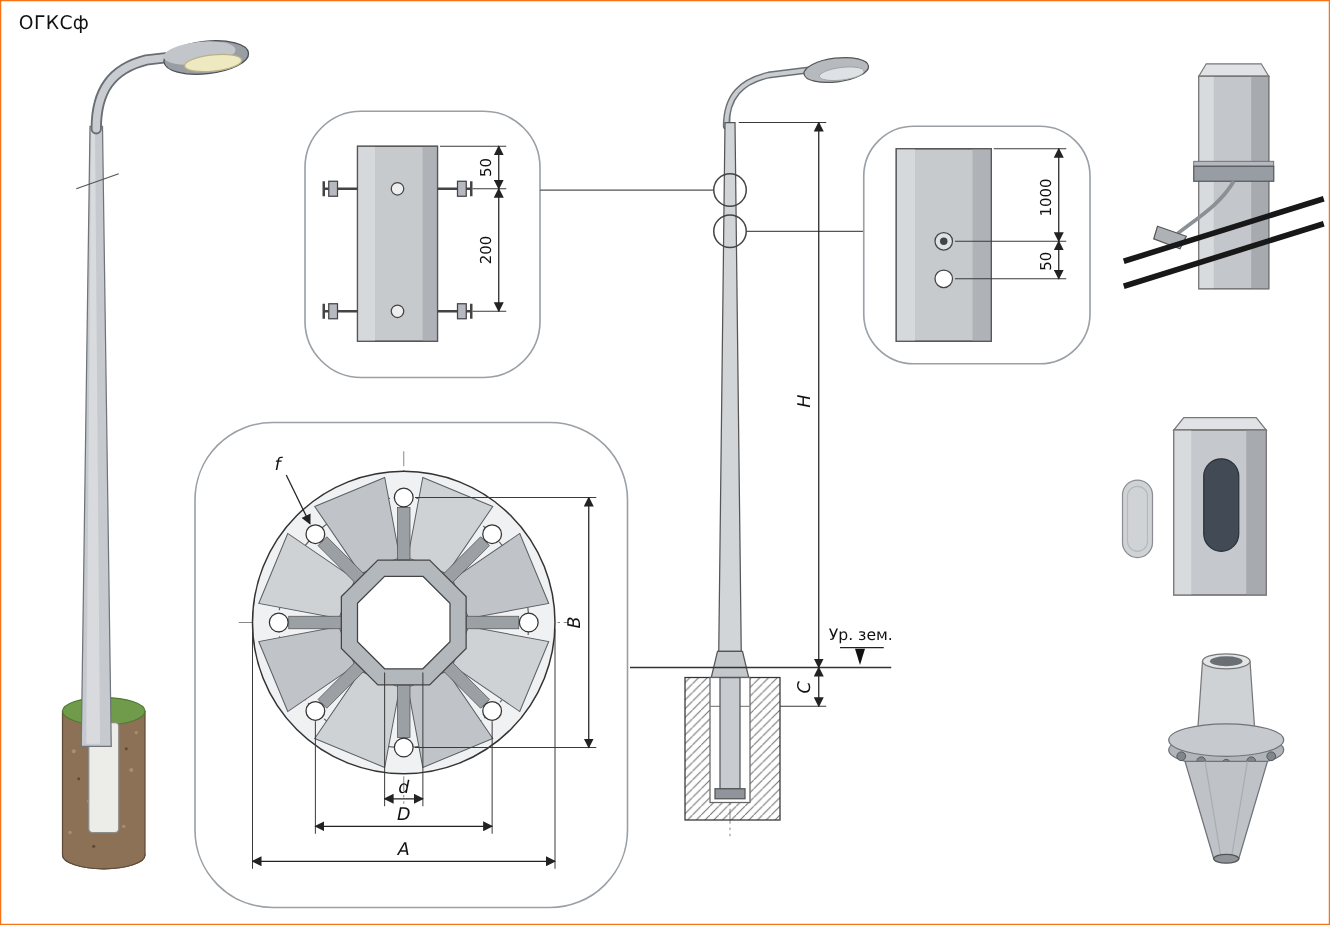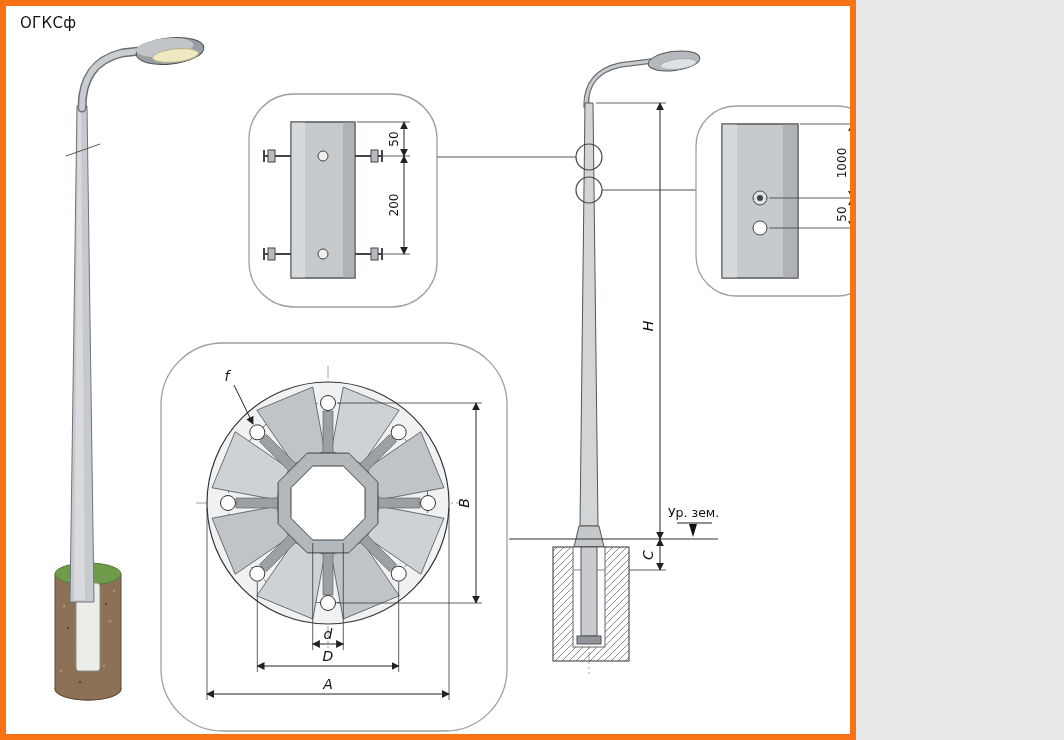--- a/index.html
+++ b/index.html
@@ -1,16 +1,16 @@
 <!DOCTYPE html>
 <html><head>
 <meta charset="utf-8">
 <style>
   html,body{margin:0;padding:0;background:#e9e9e9;}
-  .sheet{position:relative;width:856px;height:740px;background:#ffffff;border:6px solid #f97316;
+  .sheet{position:relative;width:1064px;height:740px;background:#ffffff;border:1px solid #f97316;
          box-sizing:border-box;overflow:hidden;font-family:"DejaVu Sans",sans-serif;}
   .title{position:absolute;left:14px;top:8px;font-size:15px;color:#111;letter-spacing:.3px;}
   svg{position:absolute;left:0;top:0;}
   text{font-family:"DejaVu Sans",sans-serif;fill:#111;}
   .dimnum{font-size:12px;}
   .dimlet{font-size:14px;font-style:italic;}
   .small{font-size:12.5px;}
   .callout{fill:#ffffff;stroke:#9aa0a6;stroke-width:1.3;}
   .ext{stroke:#3a3a3a;stroke-width:0.8;fill:none;}
   .dim{stroke:#222;stroke-width:1;fill:none;}

